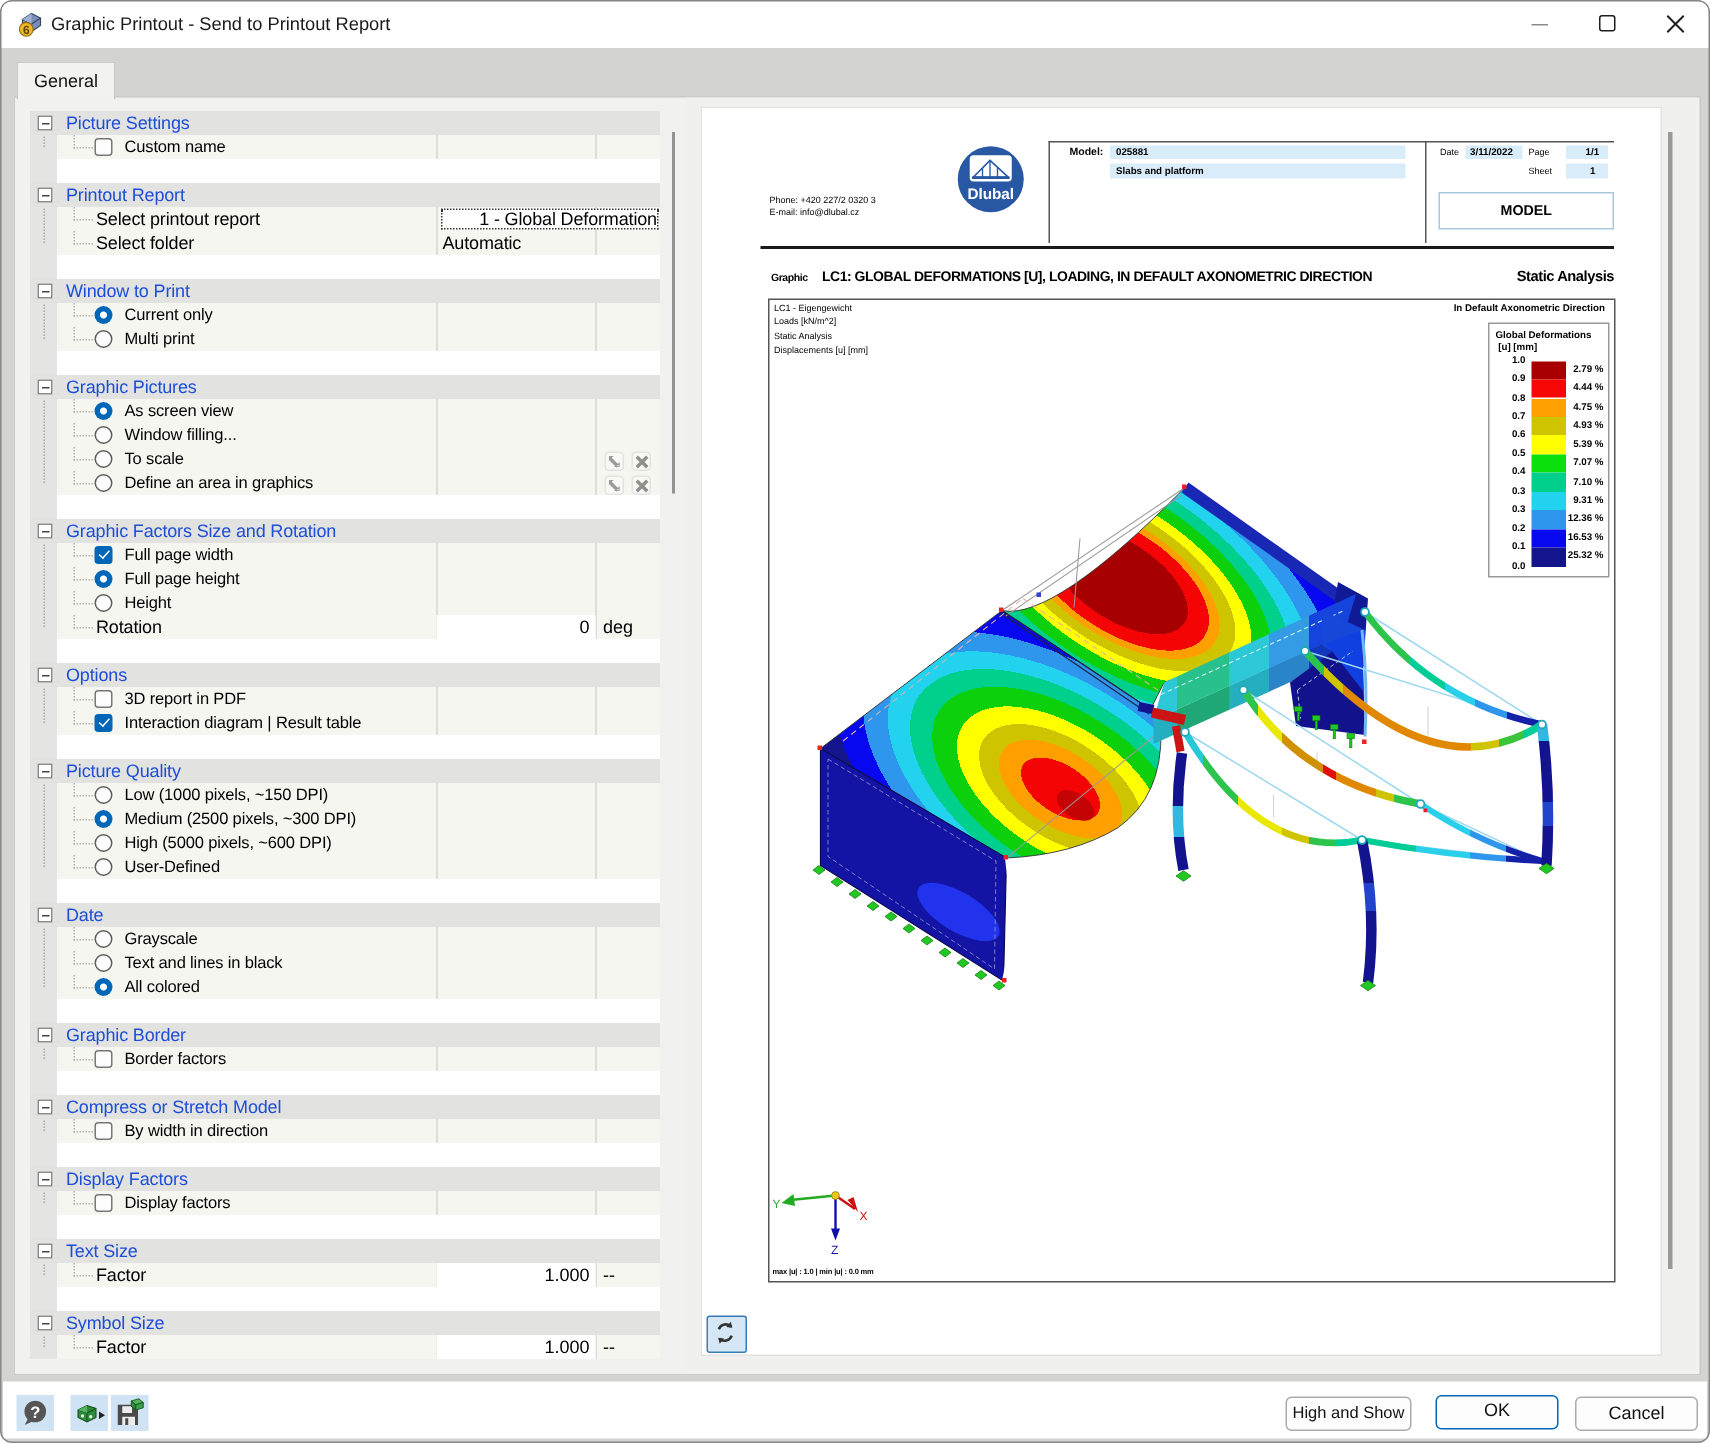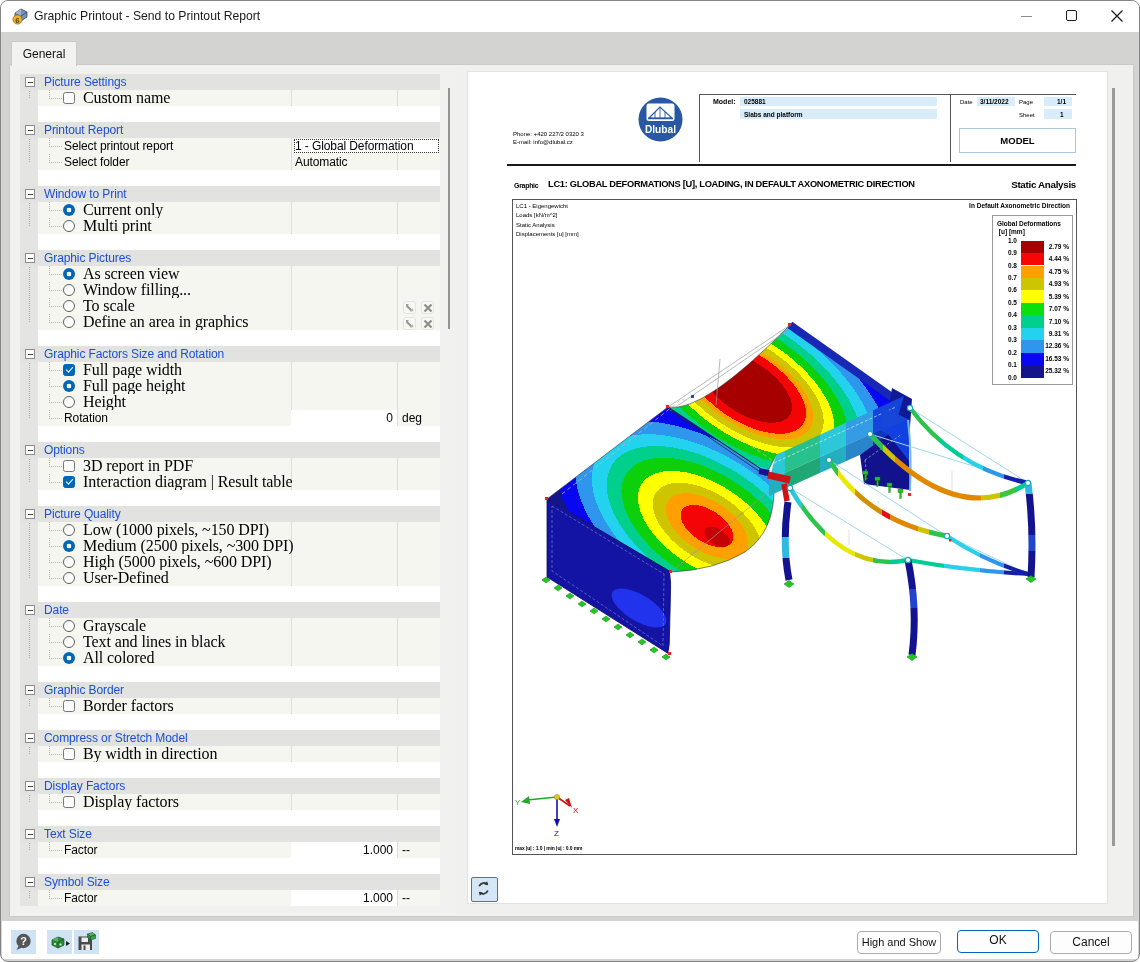--- a/index.html
+++ b/index.html
@@ -17,30 +17,30 @@
 .lhdr{position:absolute;left:19px;width:420px;height:16px;background:#e2e2e0;z-index:5;}
 .lrow{position:absolute;left:19px;width:420px;height:16px;background-color:#f6f6f0;background-image:linear-gradient(to right,transparent 271px,#deded6 271px,#deded6 272px,transparent 272px,transparent 377px,#deded6 377px,#deded6 378px,transparent 378px);}
 .lrow::before{content:"";position:absolute;left:0;top:0;width:18px;height:16px;background:#e4e4e2;}
 .lrow::after{content:"";position:absolute;left:29px;top:0px;width:12px;height:8px;border-left:1px dotted #b4b4ac;border-bottom:1px dotted #b4b4ac;}
 .lgap{position:absolute;left:19px;width:420px;height:16px;background:#fff;}
 .lgap::before{content:"";position:absolute;left:0;top:0;width:18px;height:16px;background:#e4e4e2;}
 .sdot{position:absolute;left:28px;width:1px;border-left:1px dotted #a8a8a0;z-index:5;}
 .exp{position:absolute;left:5px;top:3px;width:8px;height:8px;background:#fff;border:1px solid #8c8c8c;}
 .exp::before{content:"";position:absolute;left:1.5px;top:3.5px;width:5px;height:1px;background:#444;}
 .hl{position:absolute;left:24px;top:0;font-size:12px;line-height:16px;color:#1d4ed8;white-space:nowrap;letter-spacing:-0.1px;}
-.rl{position:absolute;left:63px;top:0;font-size:16px;line-height:16px;color:#000;white-space:nowrap;letter-spacing:-0.1px;font-family:Liberation Serif, serif;}
+.rl{position:absolute;left:63px;top:0;font-size:11px;line-height:16px;color:#000;white-space:nowrap;letter-spacing:-0.1px;}
 .rl2{position:absolute;left:44px;top:0;font-size:12px;line-height:16px;color:#000;white-space:nowrap;letter-spacing:-0.1px;}
 .ck{position:absolute;left:43px;top:2px;width:10px;height:10px;background:#fdfdfd;border:1px solid #777;border-radius:2.5px;}
 .ck.on{background:#0067b8;border-color:#0067b8;}
 .ck.on::before{content:"";position:absolute;left:2.2px;top:2.2px;width:5.5px;height:2.8px;border-left:1.4px solid #fff;border-bottom:1.4px solid #fff;transform:rotate(-48deg);}
 .rd{position:absolute;left:43px;top:2px;width:10px;height:10px;border:1px solid #5c5c5c;border-radius:50%;background:#fdfdfd;}
 .rd.on{border:none;width:12px;height:12px;top:2px;background:radial-gradient(circle,#fff 0 2.1px,#0067b8 2.6px);}
 .mini{position:absolute;top:3px;width:11px;height:11px;border:1px solid #e3e3df;border-radius:3px;background:#f8f8f4;}
 .mini svg{position:absolute;left:0.5px;top:0.5px;}
-.cmb{position:absolute;left:274px;top:1px;width:143px;height:12px;background:#fff;border:1px dotted #333;font-size:12px;line-height:13px;text-align:left;letter-spacing:-0.1px;}
+.cmb{position:absolute;left:274px;top:1px;width:143px;height:12px;background:#fff;border:1px dotted #333;font-size:12px;line-height:13px;text-align:right;letter-spacing:-0.1px;}
 .av{position:absolute;left:275px;top:0;font-size:12px;line-height:16px;letter-spacing:-0.1px;}
 .vcell{position:absolute;left:271px;top:0;width:102px;padding-right:4px;height:16px;background:#fff;font-size:12px;line-height:16px;text-align:right;}
 .unit{position:absolute;left:382px;top:0;font-size:12px;line-height:16px;}
 .sb{position:absolute;background:#939393;z-index:6;}
 
 .pane{position:absolute;left:456px;top:64px;width:674px;height:849px;background:#f0f0ee;z-index:4;}
 .sheet{position:absolute;left:10px;top:6px;width:639px;height:831px;background:#fff;border:1px solid #e2e2e0;}
 .t5{position:absolute;font-size:6px;line-height:8px;color:#000;white-space:nowrap;}
 .t5b{position:absolute;font-size:6.5px;font-weight:bold;line-height:8px;color:#000;white-space:nowrap;}
 .bluebox{position:absolute;background:#d9ecf9;}

